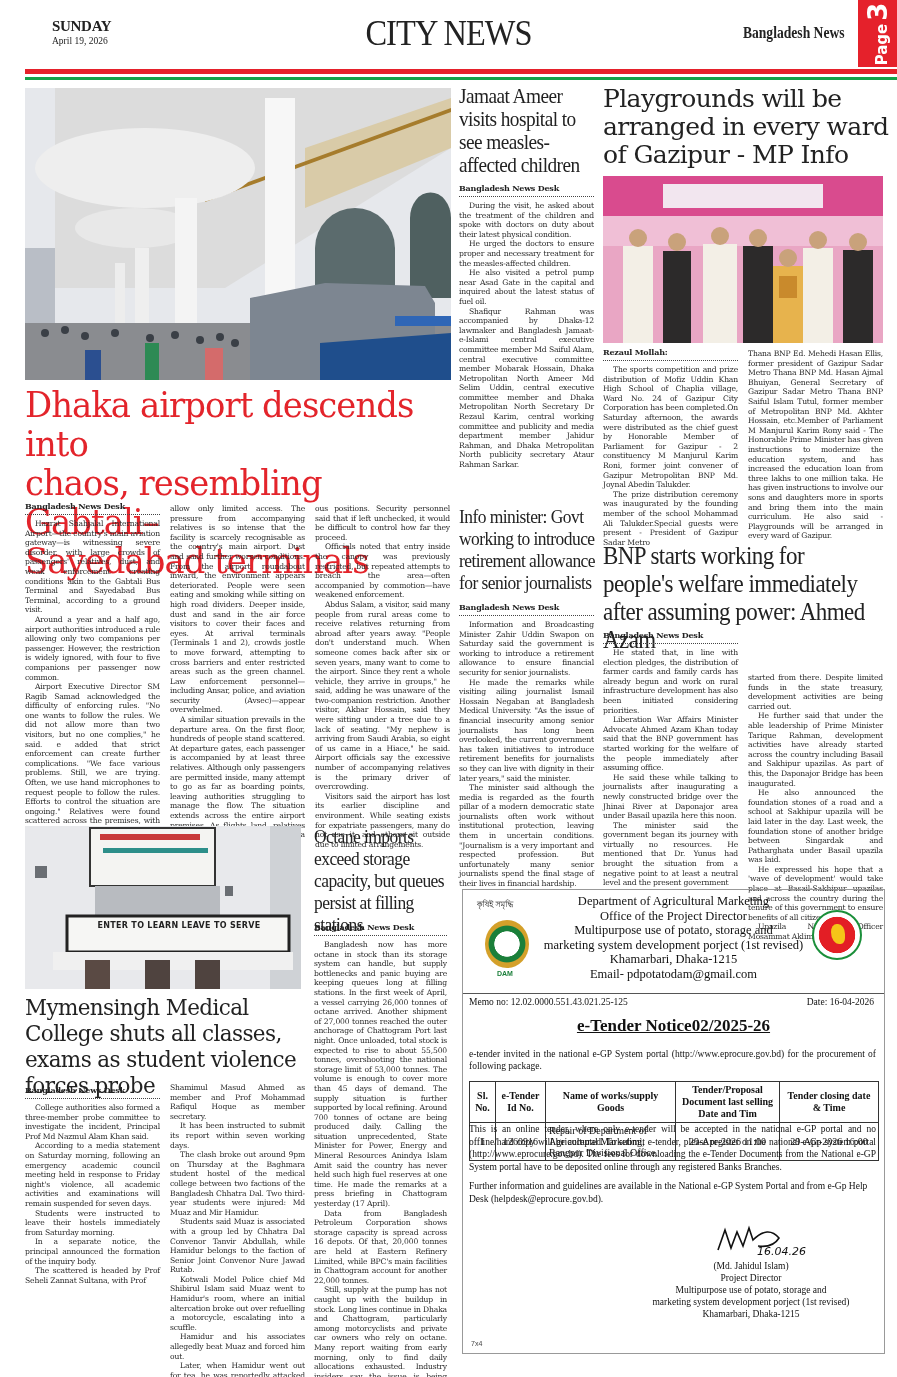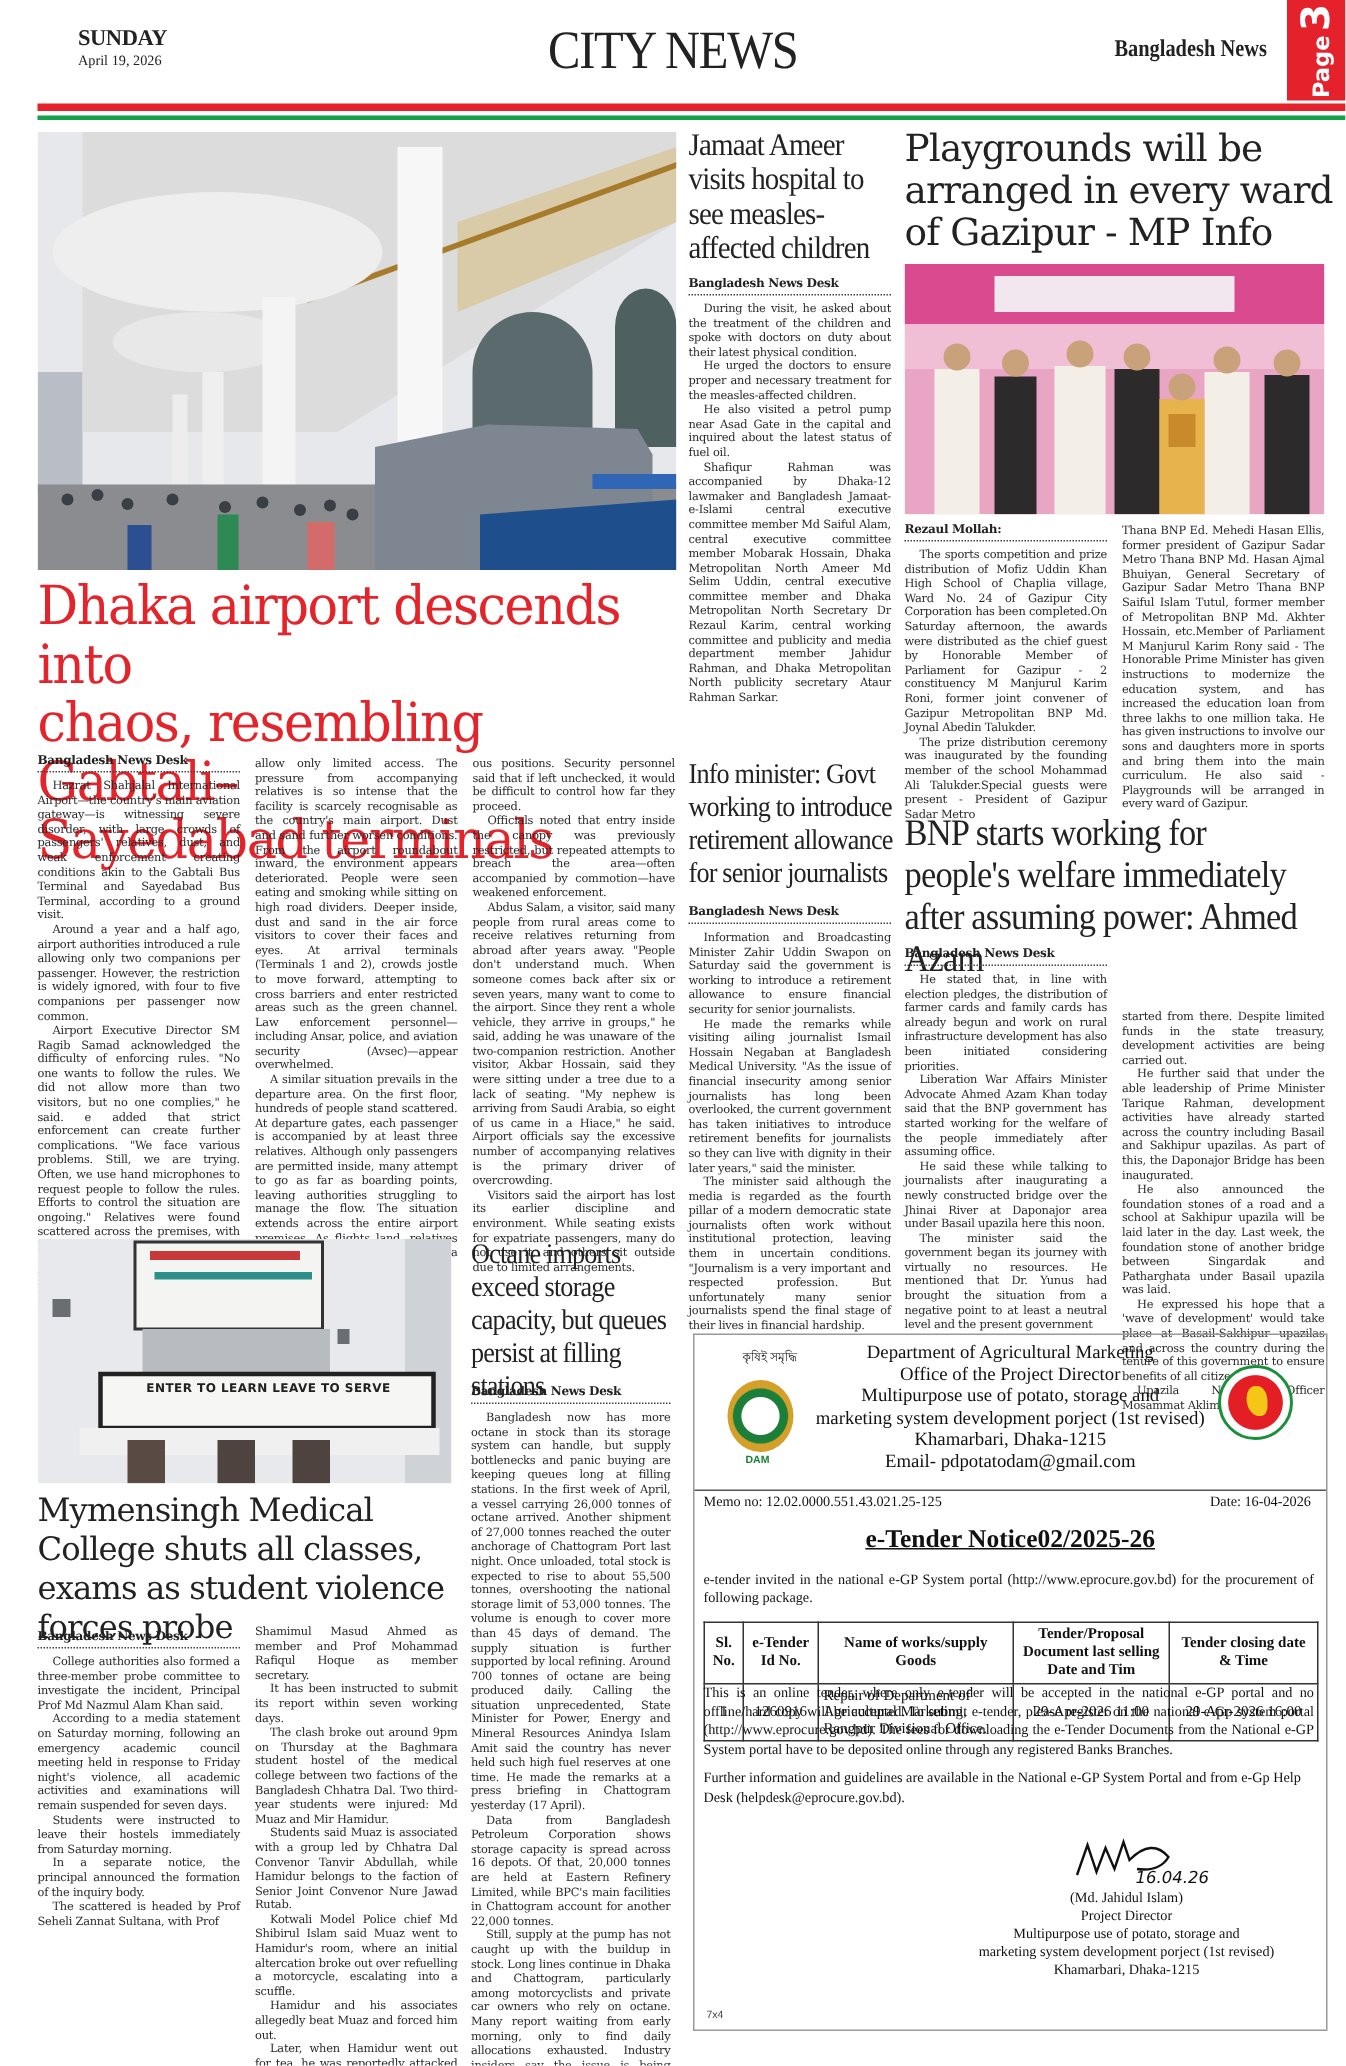--- a/index.html
+++ b/index.html
@@ -19,21 +19,21 @@
   .headline-red { color: #e3242b; font-family: "DejaVu Serif", serif; font-size: 36px; line-height: 39px; letter-spacing: -1px; transform: scaleX(0.94); transform-origin: left; }
   .headline { font-family: "DejaVu Serif", serif; color: #222; letter-spacing: -0.6px; }
   .headline.narrow { font-family: "Liberation Serif", serif; transform: scaleX(0.92); transform-origin: left; }
   .byline { font-family: "DejaVu Serif", serif; font-weight: bold; font-size: 8px; padding-bottom: 3px; border-bottom: 1.5px dotted #444; margin-bottom: 4px; letter-spacing: -0.2px; }
   .col { font-size: 7.6px; line-height: 9.6px; text-align: justify; letter-spacing: -0.15px; color: #2a2a2a; }
   .col p { text-indent: 10px; }
 
   .ad { border: 1px solid #999; left: 462px; top: 889px; width: 423px; height: 465px; font-family: "Liberation Serif", serif; color: #111; }
   .ad-header { position: absolute; left: 0; top: 4px; width: 100%; text-align: center; font-size: 12.5px; line-height: 14.5px; }
   .ad-logo-left { position: absolute; left: 22px; top: 30px; width: 44px; height: 48px; border-radius: 50%; background: radial-gradient(circle, #fff 38%, #1b7f3a 40%, #1b7f3a 55%, #d4a02a 58%); }
-  .ad-logo-left-text { position: absolute; left: 32px; top: 8px; font-size: 8px; font-family: Liberation Serif, serif; }
+  .ad-logo-left-text { position: absolute; left: 14px; top: 8px; font-size: 8px; font-family: Liberation Serif, serif; }
   .ad-logo-right { position: absolute; right: 22px; top: 20px; width: 50px; height: 50px; border-radius: 50%; border: 2px solid #1b8f3a; background: radial-gradient(circle, #e31e25 55%, #fff 57%); }
   .ad-logo-right::after { content: ""; position: absolute; left: 17px; top: 12px; width: 14px; height: 20px; background: #f5c518; border-radius: 40% 50% 30% 60%; }
   .ad-sep { position: absolute; left: 0; top: 103px; width: 100%; height: 1px; background: #555; }
   .ad-memo { position: absolute; left: 6px; top: 107px; font-size: 9.5px; }
   .ad-date { position: absolute; right: 10px; top: 107px; font-size: 9.5px; }
   .ad-title { position: absolute; left: 0; width: 100%; top: 126px; text-align: center; font-weight: bold; font-size: 17px; text-decoration: underline; }
   .ad-intro { position: absolute; left: 6px; right: 8px; top: 158px; font-size: 9.5px; line-height: 12px; text-align: justify; }
   .ad-table { position: absolute; left: 6px; top: 191px; width: 410px; border-collapse: collapse; font-size: 10px; }
   .ad-table th, .ad-table td { border: 1px solid #333; padding: 2px 3px; text-align: center; vertical-align: middle; }
   .ad-table th { font-weight: bold; line-height: 12px; height: 37px; }

